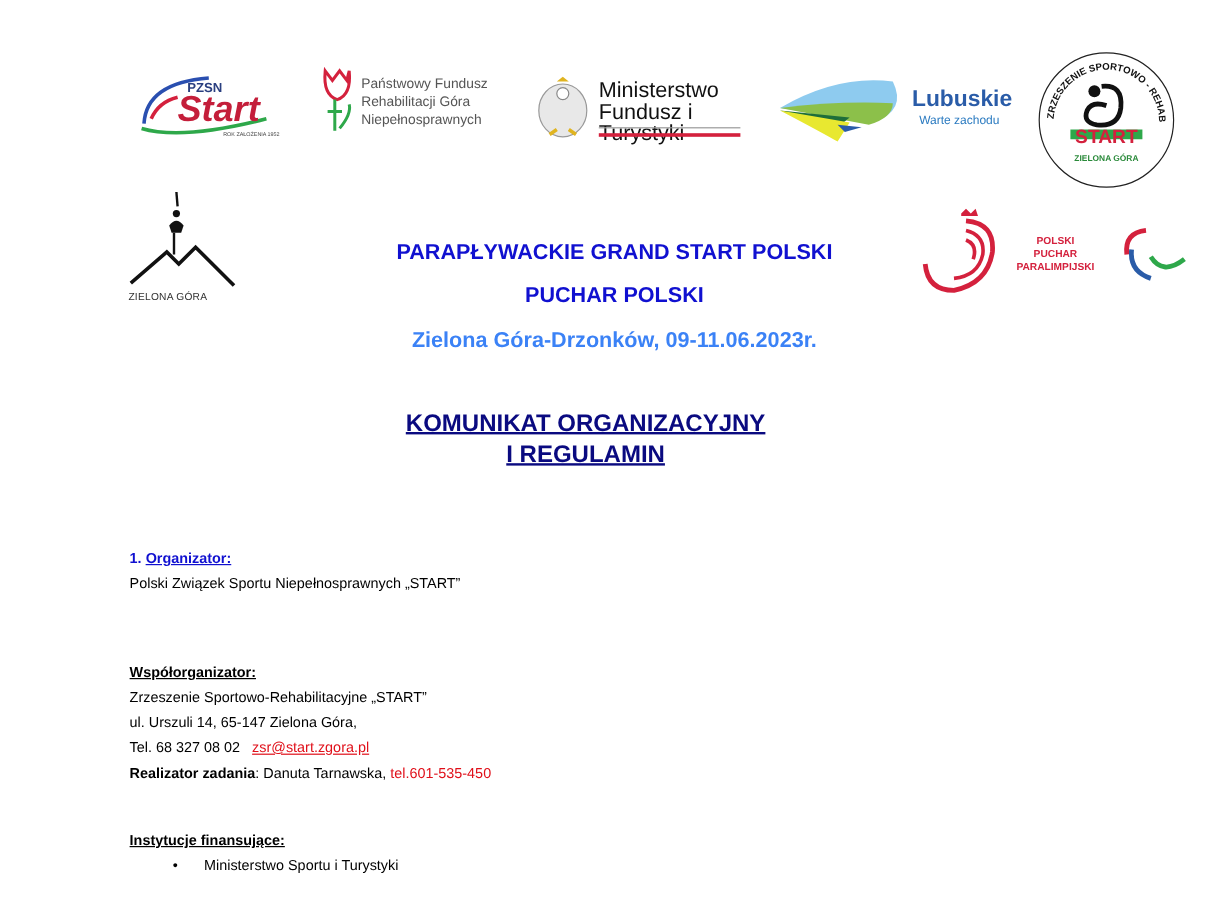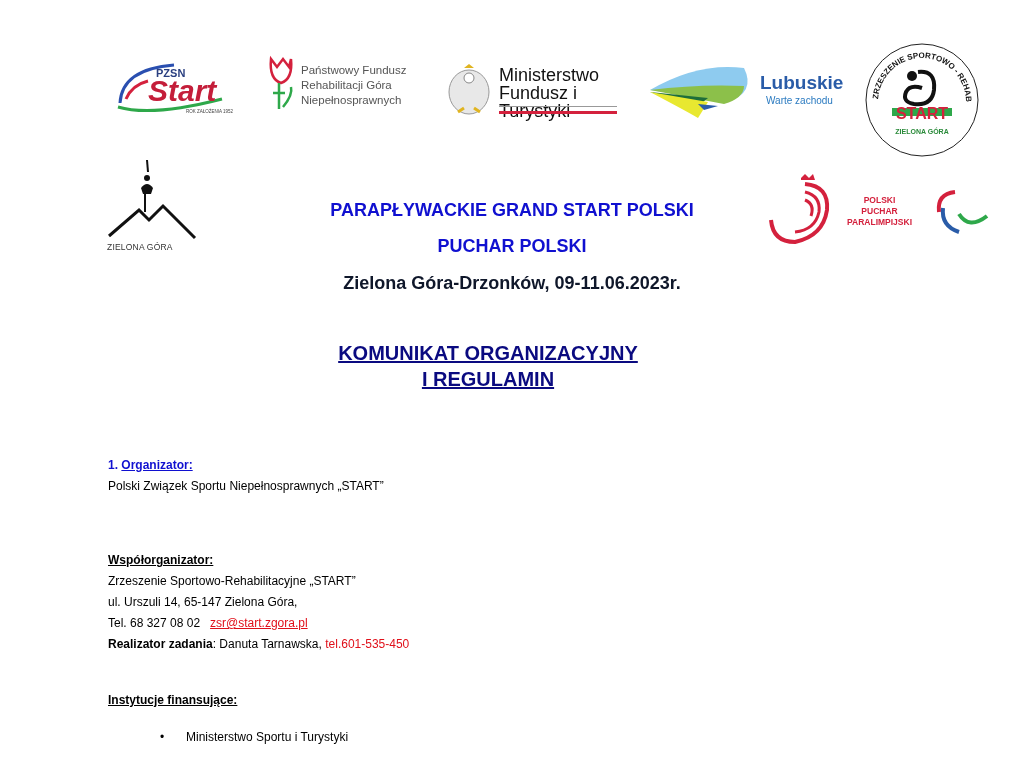--- a/index.html
+++ b/index.html
@@ -17,29 +17,29 @@
   .lubuskie .t1 { position:absolute; left:112px; top:10px; font-size:19px; font-weight:bold; color:#2a5ca8; }
   .lubuskie .t2 { position:absolute; left:118px; top:33px; font-size:10px; color:#2a7ac0; }
   .zsr { left:862px; top:40px; width:120px; height:120px; }
   .zg { left:105px; top:158px; width:95px; height:100px; }
   .zg .lbl { position:absolute; left:2px; top:84px; font-size:8.5px; color:#333; letter-spacing:0.2px; }
   .pkpar { left:765px; top:170px; width:230px; height:85px; }
   .pkpar .txt { position:absolute; left:82px; top:25px; font-size:8.5px; line-height:11px; font-weight:bold; color:#d4213d; text-align:center; }
 
   .title { left:0; width:1024px; text-align:center; font-weight:bold; }
   .t-blue { color:#1010d0; font-size:18px; }
-  .t-red { color:#0f172a; font-size:18px; }
+  .t-red { color:#3b82f6; font-size:18px; }
   .navy { color:#0a0a80; font-size:20px; text-decoration:underline; font-weight:bold; }
 
   .body-text { left:108px; font-size:12px; line-height:21px; }
   .sec-h { font-weight:bold; text-decoration:underline; }
   .link-red { color:#e0101a; text-decoration:underline; }
   .red { color:#e0101a; }
   .blue-h { color:#1010d0; font-weight:bold; }
-  ul.fin { margin:16px; padding:0; list-style:none; }
+  ul.fin { margin:0; padding:0; list-style:none; }
   ul.fin li { position:relative; padding-left:62px; }
   ul.fin li::before { content:"•"; position:absolute; left:36px; }
 </style>
 </head>
 <body>
 
 <div class="abs pzsn">
   <svg width="130" height="62" viewBox="0 0 130 62">
     <path d="M8,48 Q10,14 62,10" stroke="#2a4fb0" stroke-width="3" fill="none"></path>
     <path d="M6,52 Q40,62 110,44" stroke="#2ea84a" stroke-width="3" fill="none"></path>

